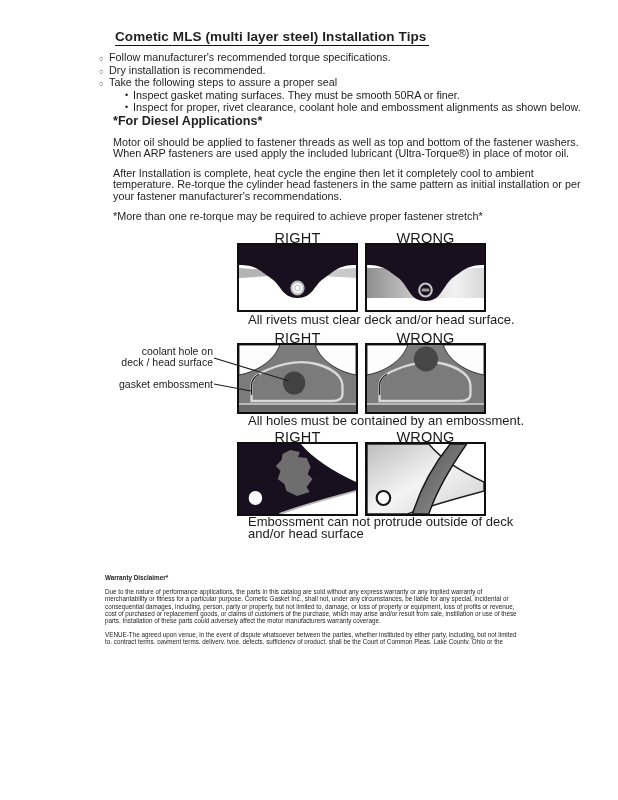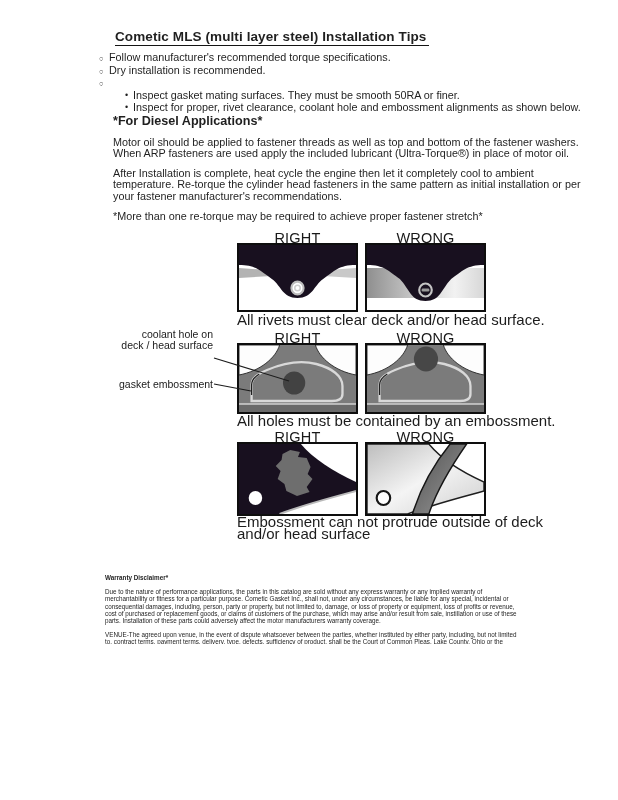--- a/index.html
+++ b/index.html
@@ -18,21 +18,21 @@
   
   .diesel-block{position:absolute;left:113px;top:116px;width:470px;font-size:10.8px;line-height:11.6px;}
   .diesel-heading{margin:0 0 9px 0;font-size:12.6px;font-weight:bold;}
   .diesel-block p{margin:0 0 8px 0;}
 
   
   .diagrams{position:absolute;left:0;top:226px;width:618px;height:330px;padding-left:33px;}
   .dlabel{position:absolute;width:121px;text-align:center;font-size:14.5px;letter-spacing:.2px;color:#191919;}
   .dbox{position:absolute;width:121px;border:2px solid #0e0e0e;background:#fff;box-sizing:border-box;}
   .dbox svg{display:block;width:100%;height:100%;}
-  .dcap{position:absolute;font-size:15px;line-height:12px;color:#1c1c1c;}
+  .dcap{position:absolute;font-size:13px;line-height:12px;color:#1c1c1c;margin-left:11px;}
   .dg-label{position:absolute;width:130px;text-align:right;font-size:10.5px;line-height:11.2px;color:#1a1a1a;}
   .overlay{position:absolute;left:0;top:0;width:618px;height:330px;pointer-events:none;z-index:5;}
 
   
   .disclaimer{position:absolute;left:105px;top:574px;width:413px;font-size:6.3px;line-height:7.2px;color:#242424;}
   .disclaimer .dh{font-weight:bold;margin:0 0 7px 0;}
   .disclaimer p{margin:0 0 7px 0;}
   .disclaimer p.joined{margin:0;}
   .disclaimer p.after-joined{margin:0 0 7px 0;}
 
@@ -49,20 +49,21 @@
     <div class="bullet-row">
       <span class="marker">○</span>
       <span>Follow manufacturer's recommended torque specifications.</span>
     </div>
     <div class="bullet-row">
       <span class="marker">○</span>
       <span>Dry installation is recommended.</span>
     </div>
     <div class="bullet-row">
       <span class="marker">○</span>
+      <span>Take the following steps to assure a proper seal</span>
     </div>
     <div class="bullet-row sub">
       <span class="marker">•</span>
       <span>Inspect gasket mating surfaces.  They must be smooth 50RA or finer.</span>
     </div>
     <div class="bullet-row sub">
       <span class="marker">•</span>
       <span>Inspect for proper, rivet clearance, coolant hole and embossment alignments as shown below.</span>
     </div>
   </div>
@@ -104,21 +105,21 @@
         <circle cx="60.5" cy="45" r="6.5" fill="#18101f" stroke="#c4c4c4" stroke-width="2.2"></circle>
         <rect x="56.5" y="43.6" width="8" height="2.8" rx="1.2" fill="#9a9a9a"></rect>
       </svg>
     </div>
 
     <div class="dcap" style="left:237px;top:88px;">All rivets must clear deck and/or head surface.</div>
 
     <div class="dlabel" style="left:237px;top:104px;">RIGHT</div>
     <div class="dlabel" style="left:365px;top:104px;">WRONG</div>
 
-    <div class="dg-label" style="left:83px;top:103px;">
+    <div class="dg-label" style="left:83px;top:120px;">
       <div>coolant hole on</div>
       <div>deck / head surface</div>
     </div>
     <div class="dg-label" style="left:83px;top:153px;">gasket embossment</div>
 
     <div class="dbox" style="left:237px;top:117px;height:71px;">
       <svg viewBox="0 0 121 67" preserveAspectRatio="none">
         <rect x="0" y="0" width="121" height="67" fill="#7b7b7b"></rect>
         <path d="M0,0 H42 C38,13 22,26 0,30 Z" fill="#fdfdfd" stroke="#2f2f2f" stroke-width="1"></path>
         <path d="M121,0 H79 C83,13 99,26 121,30 Z" fill="#fdfdfd" stroke="#2f2f2f" stroke-width="1"></path>

